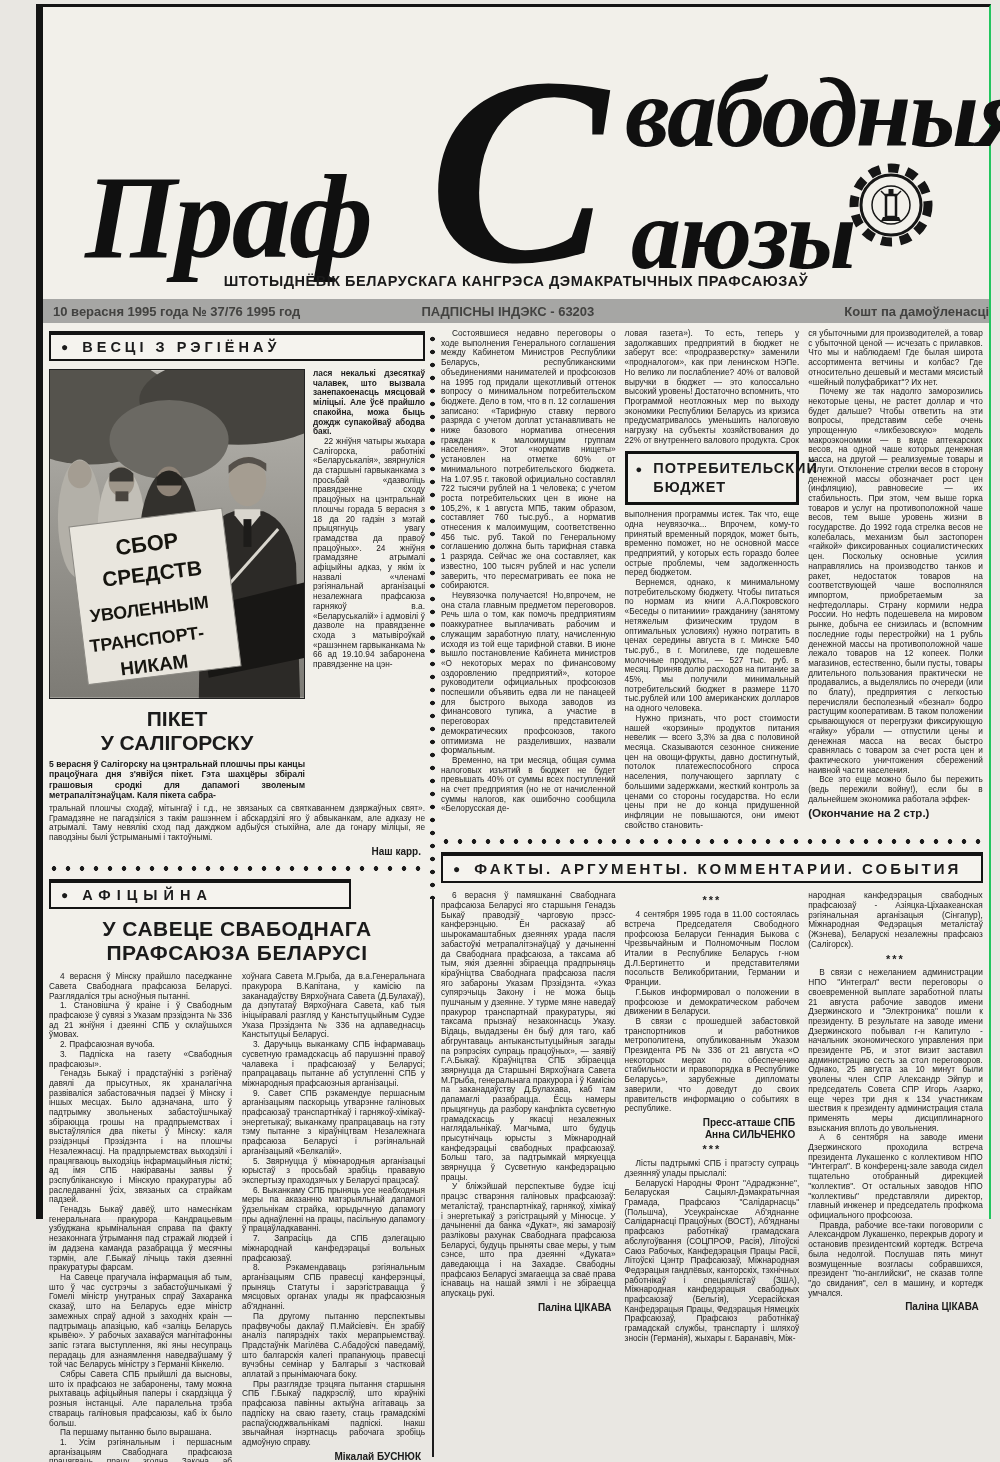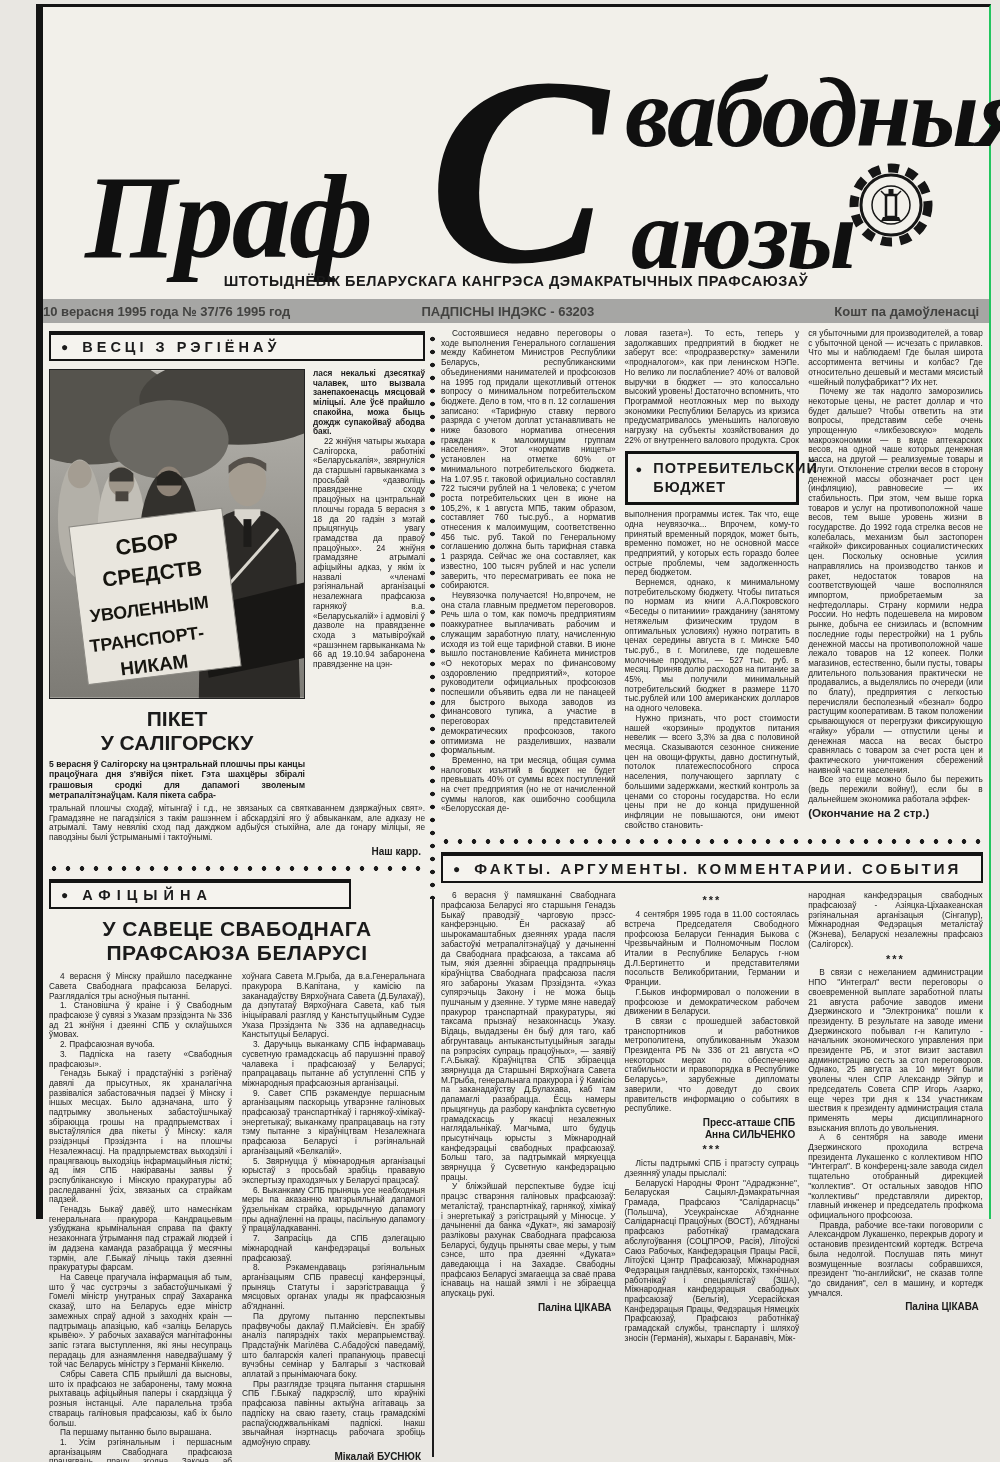--- a/index.html
+++ b/index.html
@@ -12,23 +12,23 @@
   .masthead { position:relative; height:296px; }
   .mh-word { position:absolute; font-family:"Liberation Serif", serif; font-style:italic; font-weight:bold; line-height:1; letter-spacing:-2px; color:#101010; }
   .mh-praf { left:42px; top:152px; font-size:118px; }
   .mh-c { left:386px; top:30px; font-size:268px; letter-spacing:0; }
   .mh-svab { left:582px; top:56px; font-size:100px; }
   .mh-sojuz { left:588px; top:178px; font-size:100px; }
   .mh-sub { position:absolute; left:0; right:0; top:266px; text-align:center; font-weight:bold; font-size:14.5px; letter-spacing:0.5px; }
   .logo { position:absolute; left:802px; top:150px; }
   .dateline { position:absolute; left:0; right:0; top:292px; height:24px; background:#a6a6a4;
               display:flex; align-items:center; font-weight:bold; font-size:13px; color:#424240; }
-  .dl-left { width:40%; }
+  .dl-left { width:40%; padding-left:10px; }
   .dl-center { width:33%; }
-  .dl-right { flex:1; text-align:right; padding-right:10px; }
+  .dl-right { flex:1; text-align:right; }
   
   .content { position:absolute; left:6px; top:322px; width:934px; height:1130px; }
   .left-region { position:absolute; left:0; top:2px; width:376px; }
   .right-region { position:absolute; left:392px; top:0; width:542px; }
   .vdots { position:absolute; left:379px; top:4px; width:9px; height:566px;
            background-image:radial-gradient(circle at 4.5px 6px, #1c1c1c 2.1px, transparent 2.6px); background-size:9px 13px; }
   .vline { position:absolute; left:383px; top:570px; width:2px; height:558px; background:#1c1c1c; }
   .hdots { height:9px; background-image:radial-gradient(circle at 5px 4.5px, #1c1c1c 2.1px, transparent 2.6px);
            background-size:14px 9px; margin:7px 0 6px 0; }
   

